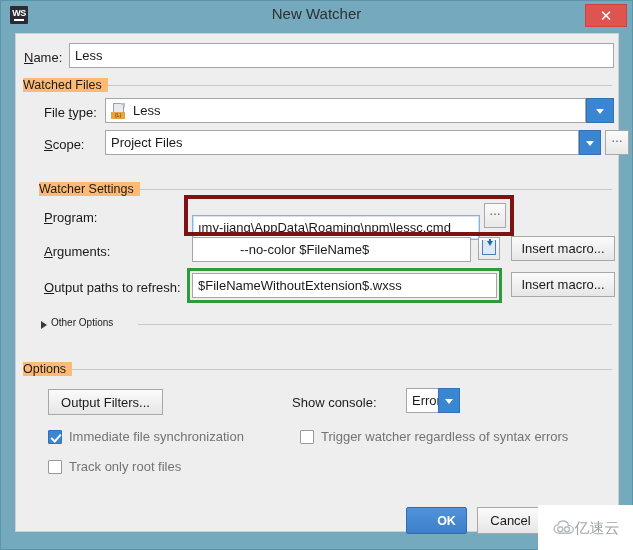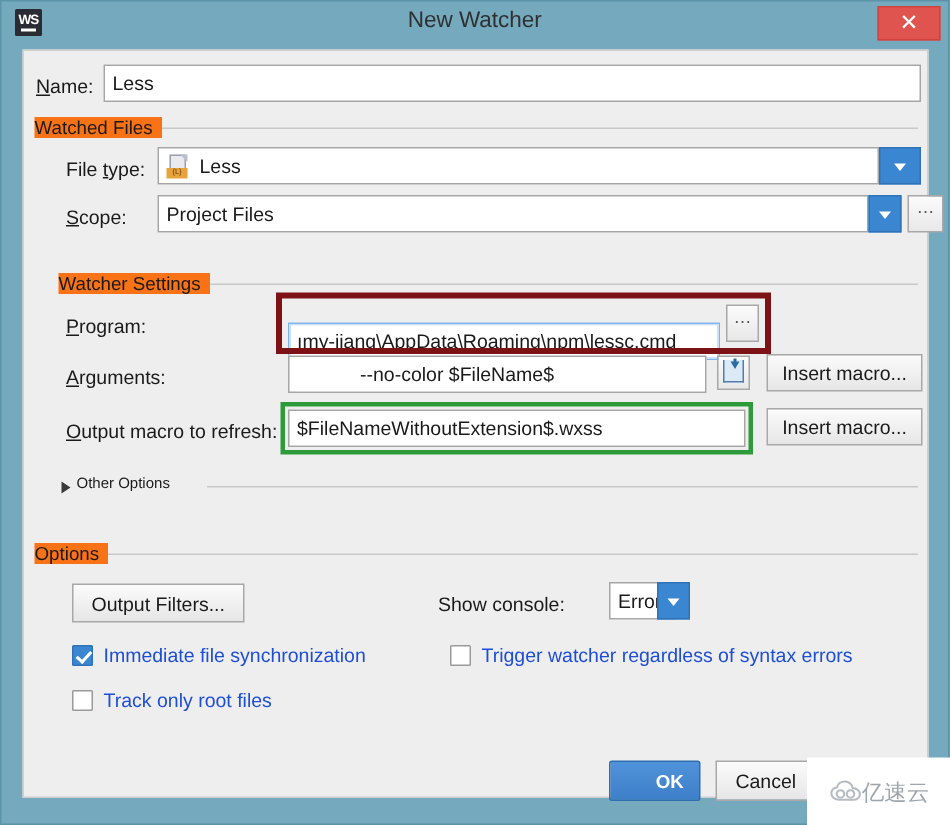--- a/index.html
+++ b/index.html
@@ -83,21 +83,21 @@
     color: #1a1a1a;
     font-family: "Liberation Sans", sans-serif;
     white-space: nowrap;
   }
   .lbl u { text-decoration: underline; }
 
   .group-title {
     position: absolute;
     font-size: 12.5px;
     color: #1a1a1a;
-    background: #f97316;
+    background: #fdba74;
     padding-right: 6px;
     z-index: 2;
     white-space: nowrap;
   }
   .group-line {
     position: absolute;
     height: 1px;
     background: #c8c8c8;
   }
 
@@ -218,21 +218,21 @@
   }
   .cbbox.checked::after {
     content: "";
     position: absolute;
     left: 4px; top: 1px;
     width: 4px; height: 8px;
     border: solid #ffffff;
     border-width: 0 2px 2px 0;
     transform: rotate(42deg);
   }
-  .cblabel { font-size: 13px; color: #1d4ed8; }
+  .cblabel { font-size: 13px; color: #737373; }
 
   
   .less-icon {
     position: relative;
     width: 16px; height: 16px;
     flex: 0 0 auto;
     margin-right: 6px;
   }
   .less-icon .page {
     position: absolute;
@@ -371,21 +371,21 @@
 
     <div class="lbl" style="left:28px; top:210px;"><u>A</u><span>rguments:</span></div>
     <div class="txtfield" style="left:176px; top:203px; width:279px; height:25px;padding-left:47px;">
       <span>--no-color $FileName$</span>
     </div>
     <div class="icon-btn" style="left:462px; top:203px; width:22px; height:23px;">
       <span class="glyph"></span>
     </div>
     <div class="btn" style="left:495px; top:202px; width:104px; height:25px;">Insert macro...</div>
 
-    <div class="lbl" style="left:28px; top:246px;"><u>O</u><span>utput macro to refresh:</span></div>
+    <div class="lbl" style="left:28px; top:246px;"><u>O</u><span>utput paths to refresh:</span></div>
     <div class="txtfield" style="left:176px; top:239px; width:305px; height:25px;">
       <span>$FileNameWithoutExtension$.wxss</span>
     </div>
     <div class="hl-green" style="left:171px; top:234px; width:315px; height:35px;"></div>
     <div class="btn" style="left:495px; top:238px; width:104px; height:25px;">Insert macro...</div>
 
     <div class="tri" style="left:25px; top:287px;"></div>
     <div class="lbl" style="left:35px; top:283px; font-size:10px;">Other Options</div>
     <div class="group-line" style="left:122px; top:290px; width:474px;"></div>
 

